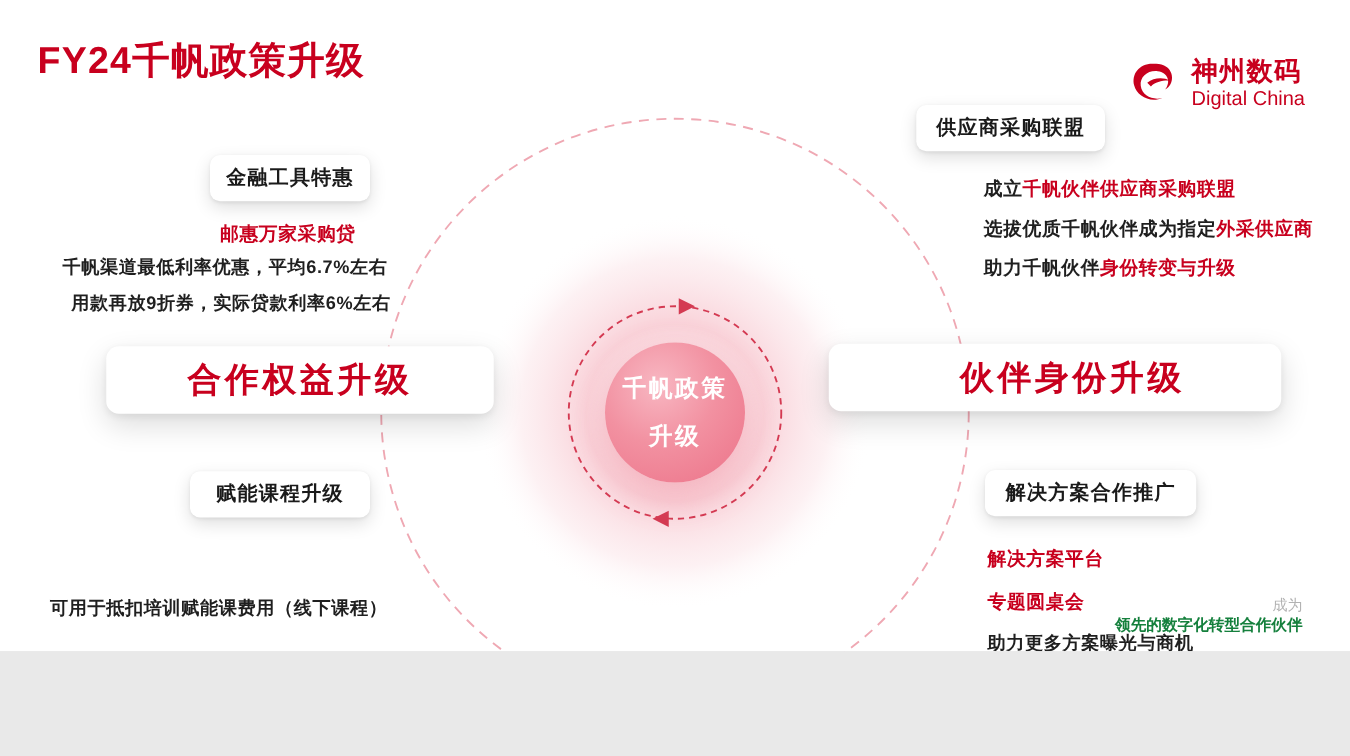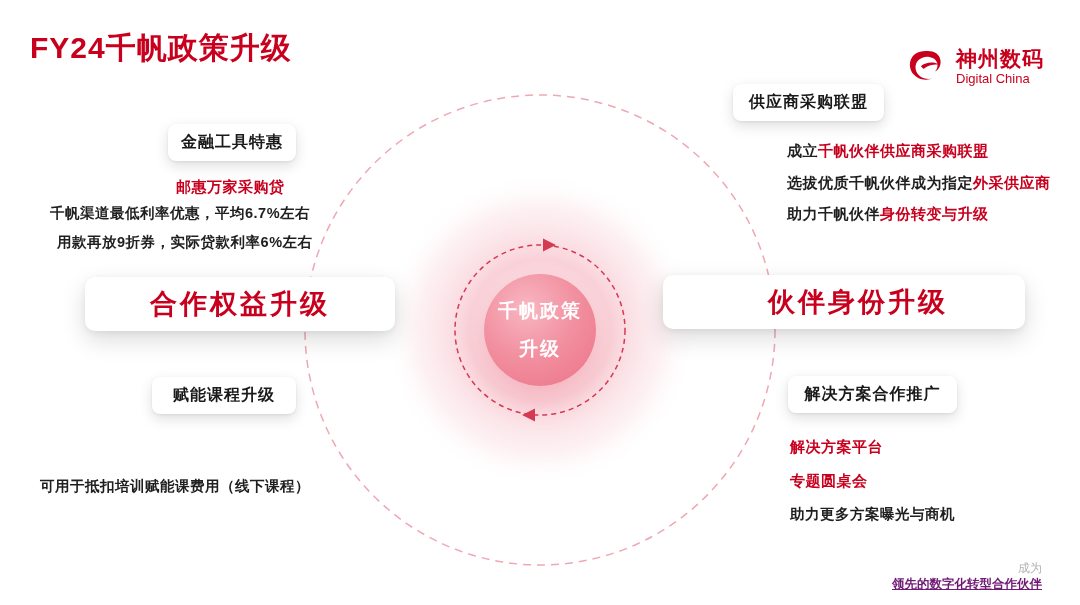--- a/index.html
+++ b/index.html
@@ -1,37 +1,37 @@
 <!DOCTYPE html>
 <html><head>
 <meta charset="utf-8">
 <style>
   html,body{margin:0;padding:0;background:#e9e9e9;}
   .slide{
     position:relative;
-    width:1080px;height:605px;
+    width:1080px;height:521px;
     background:#ffffff;
     overflow:hidden;
     font-family:"Liberation Sans","DejaVu Sans",sans-serif;
     margin:0 auto;
   }
   .abs{position:absolute;}
 
   
   .title{
     left:30px;top:28px;
     font-size:30px;font-weight:800;
     color:#C8001E;letter-spacing:1px;
   }
 
   
   .logo{right:36px;top:46px;display:flex;align-items:center;gap:8px;}
   .logo-texts{display:flex;flex-direction:column;line-height:1.1;}
   .logo-cn{font-size:21px;font-weight:800;color:#C8001E;letter-spacing:1px;}
-  .logo-en{font-size:13px;color:#C8001E;margin-top:2px;}
+  .logo-en{font-size:16px;color:#C8001E;margin-top:2px;}
 
   
   .rings{left:0;top:0;}
 
   
   .center-circle{
     left:484px;top:274px;width:112px;height:112px;
     border-radius:50%;
     background:radial-gradient(circle at 38% 30%, #F8B7C2 0%, #F291A1 45%, #EC7288 100%);
     box-shadow:0 10px 28px rgba(236,114,136,0.45);
@@ -56,21 +56,21 @@
   }
 
   .red-hl{color:#C8001E;font-weight:700;font-size:15px;letter-spacing:0.5px;}
   .body-txt{color:#1f1f1f;font-weight:600;font-size:14.5px;letter-spacing:0.5px;}
   .mix-line{font-size:15px;font-weight:600;color:#1f1f1f;letter-spacing:0.5px;white-space:nowrap;}
   .mix-line .red{color:#C8001E;font-weight:700;}
 
   
   .footer{right:38px;bottom:12px;text-align:right;line-height:1.35;}
   .footer .f1{font-size:12px;color:#b3b3b3;}
-  .footer .f2{font-size:12.5px;color:#701a75;font-weight:600;text-decoration:underline;}
+  .footer .f2{font-size:12.5px;color:#15803d;font-weight:600;}
 </style>
 </head>
 <body>
 
 <div class="slide">
 
   <svg class="abs rings" width="1080" height="605">
     <defs>
       <radialGradient id="glow" cx="50%" cy="50%" r="50%">
         <stop offset="0%" stop-color="#F7C6CE" stop-opacity="0"></stop>

